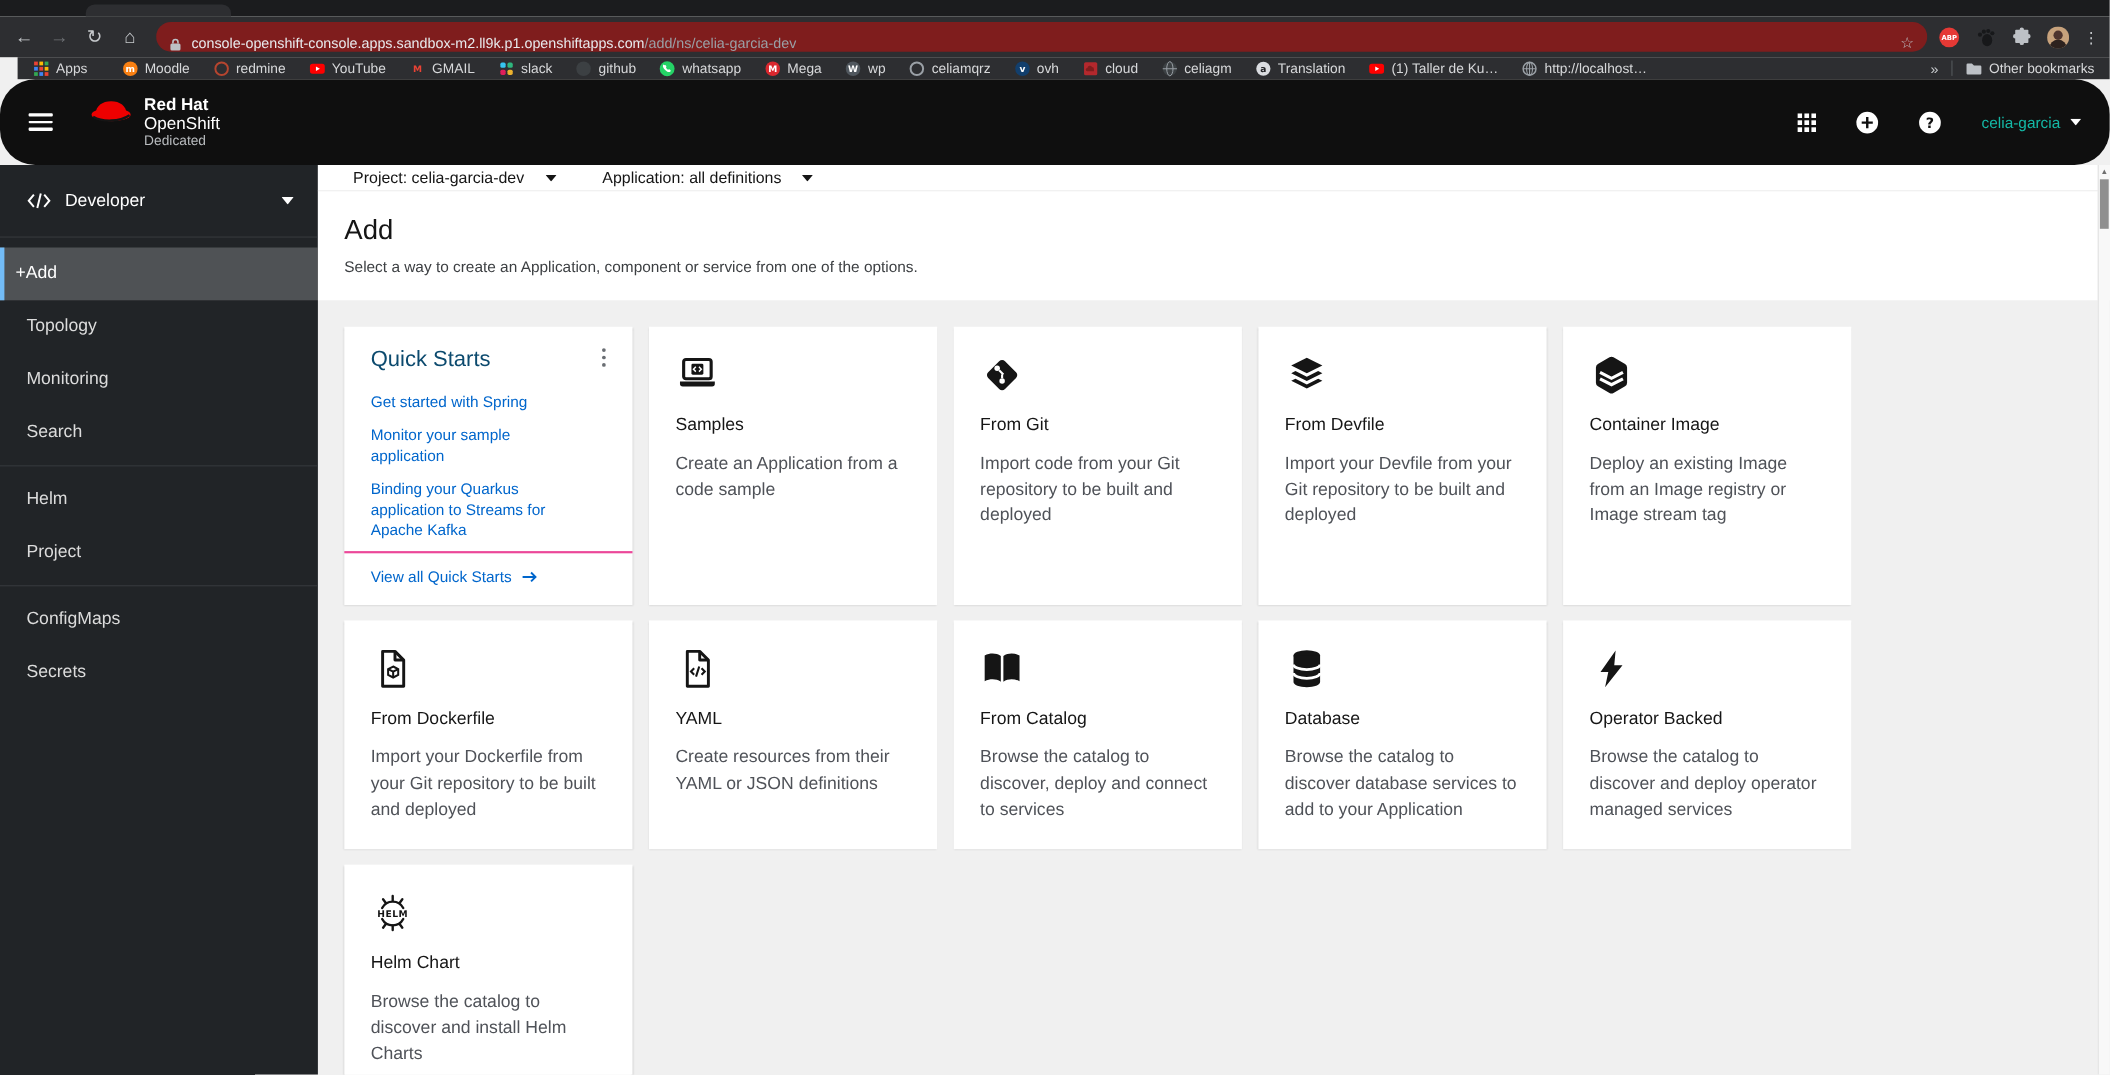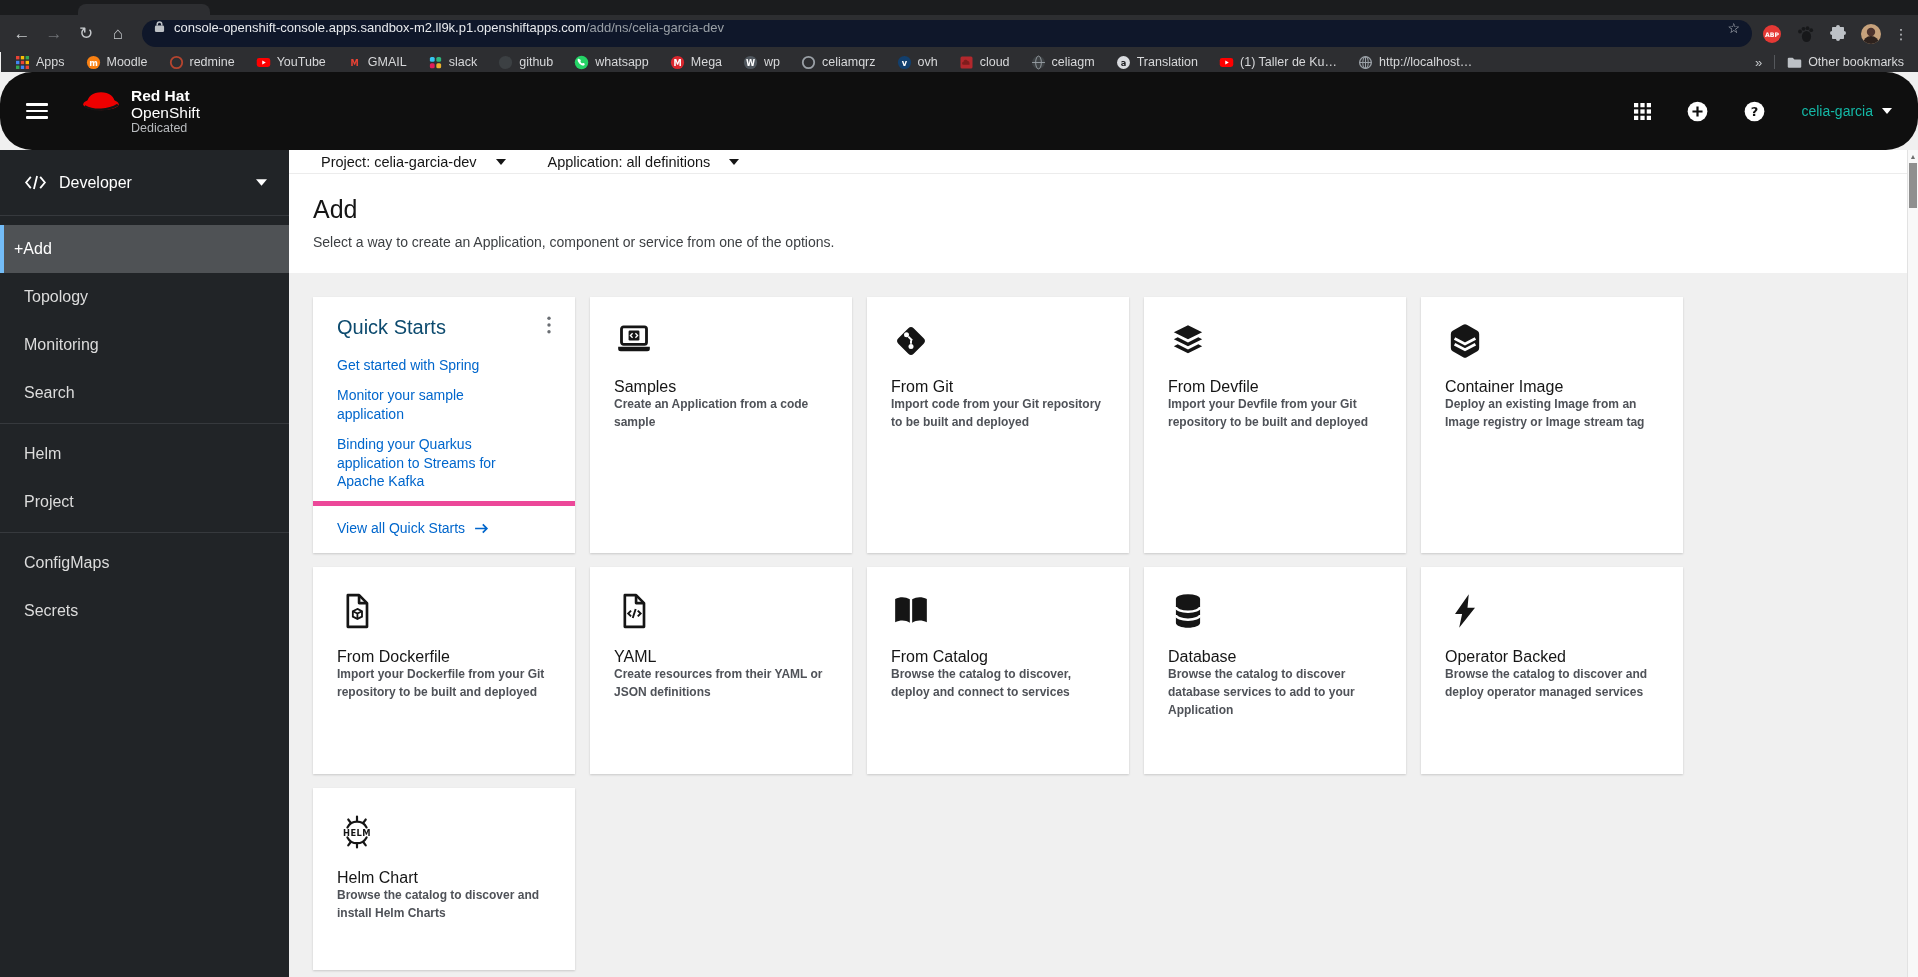--- a/index.html
+++ b/index.html
@@ -10,30 +10,30 @@
     -webkit-font-smoothing:antialiased;
   }
   svg { display:block; }
 
   
   .tabstrip { position:absolute; top:0; left:0; right:0; height:15px; background:#1b1c1e; }
   .tab-active { position:absolute; left:78px; top:4px; width:132px; height:11px; background:#2d2e31; border-radius:8px 8px 0 0; }
   .toolbar { position:absolute; top:15px; left:0; right:0; height:37px; background:#2d2e31; display:flex; align-items:center; padding:0 6px; }
   .tb-btn { width:32px; text-align:center; color:#c6c9cc; font-size:17px; line-height:37px; flex:none; cursor:pointer; }
   .tb-btn.disabled { color:#6f7276; }
-  .omnibox { flex:1; height:27px; margin:0 10px 0 8px; background:#0f172a; border-radius:14px; display:flex; align-items:flex-start; padding:0 12px; gap:9px; min-width:0; }
+  .omnibox { flex:1; height:27px; margin:0 10px 0 8px; background:#7f1d1d; border-radius:14px; display:flex; align-items:flex-end; padding:0 12px; gap:9px; min-width:0; }
   .omnibox .url { font-size:13px; white-space:nowrap; overflow:hidden; }
   .url .dom { color:#e8eaed; }
   .url .path { color:#9aa0a6; }
   .omni-star { margin-left:auto; color:#bdc1c6; font-size:14px; flex:none; cursor:pointer; }
   .ext-row { display:flex; align-items:center; gap:13px; flex:none; margin-right:4px; }
   .ext-row .ext { width:20px; height:20px; }
   .kebab-v { color:#c6c9cc; font-size:14px; letter-spacing:0; width:14px; text-align:center; }
 
-  .bookmarksbar { position:absolute; top:52px; left:1px; right:0; height:20px; background:#2d2e31; display:flex; align-items:center; padding:0 14px; gap:21px; }
+  .bookmarksbar { position:absolute; top:52px; left:16px; right:0; height:20px; background:#2d2e31; display:flex; align-items:center; padding:0 14px; gap:31px; }
   .bm { display:flex; align-items:center; gap:6px; color:#d7d8da; font-size:12.5px; white-space:nowrap; cursor:pointer; }
   .fav, .fav svg { width:15px; height:15px; flex:none; }
   .bm-right { margin-left:auto; display:flex; align-items:center; gap:12px; }
   .bm-sep { width:1px; height:14px; background:#55585c; }
   .chev { color:#c6c9cc; font-size:13px; }
 
   
   .masthead { position:absolute; top:72px; left:0; right:0; height:78px; background:#0f0f0f; display:flex; align-items:center; padding:0 26px;border-radius:32px; }
   .hamburger { width:22px; cursor:pointer; }
   .hamburger span { display:block; height:2.6px; background:#fff; margin:4.2px 0; border-radius:1px; }
@@ -63,28 +63,28 @@
   .page-header h1 { margin:0; font-size:25px; font-weight:500; color:#151515; }
   .page-header .desc { margin-top:10px; font-size:14px; color:#3c3f42; }
   .content { padding:24px 0 0 24px; }
   .grid { display:grid; grid-template-columns:repeat(5,262px); gap:14px 15px; }
   .card { background:#fff; box-shadow:0 1px 2px rgba(3,3,3,0.16); cursor:pointer; }
   .h1 { min-height:240px; } .h2 { min-height:207px; } .h3 { min-height:182px; }
 
   .tile { padding:24px; }
   .tile-icon svg { width:40px; height:40px; }
   .tile-title { margin-top:17px; font-size:16px; color:#151515; }
-  .tile-desc { font-size:12px; color:#4f5258; line-height:1.48; padding-right:2px;font-weight:bold; }
+  .tile-desc { margin-top:14px; font-size:16px; color:#4f5258; line-height:1.48; padding-right:2px; }
 
   .qs { display:flex; flex-direction:column; padding:19px 24px 10px; }
   .qs-head { display:flex; align-items:flex-start; justify-content:space-between; }
   .qs-head h2 { margin:0; font-size:20px; font-weight:500; color:#0c4a6e; }
   .qs-links { margin-top:17px; display:flex; flex-direction:column; gap:11px; flex:1; }
   .qs-link { color:#0066cc; font-size:14px; line-height:1.35; text-decoration:none; width:92%; }
-  .qs-footer { border-top:5px solid #ec4899; margin:10px -24px 0; padding:13px 24px 6px; }
+  .qs-footer { border-top:2px solid #ec4899; margin:10px -24px 0; padding:13px 24px 6px; }
   .qs-footer a { color:#0066cc; font-size:14px; text-decoration:none; display:inline-flex; align-items:center; gap:9px; }
 
   
   .scrollbar { position:absolute; right:0; top:150px; bottom:0; width:11px; background:#f8f8f8; border-left:1px solid #e2e2e2; }
   .sb-arrow { height:12px; text-align:center; color:#6f6f6f; font-size:7px; line-height:13px; }
   .sb-thumb { position:absolute; left:1px; right:1px; top:13px; height:45px; background:#8f8f8f; }
 </style>
 </head>
 <body>
 

